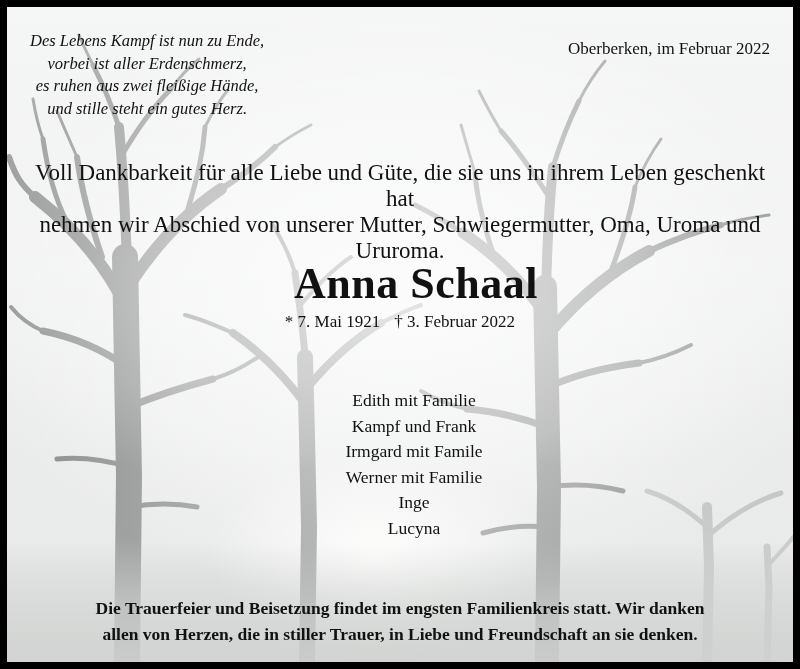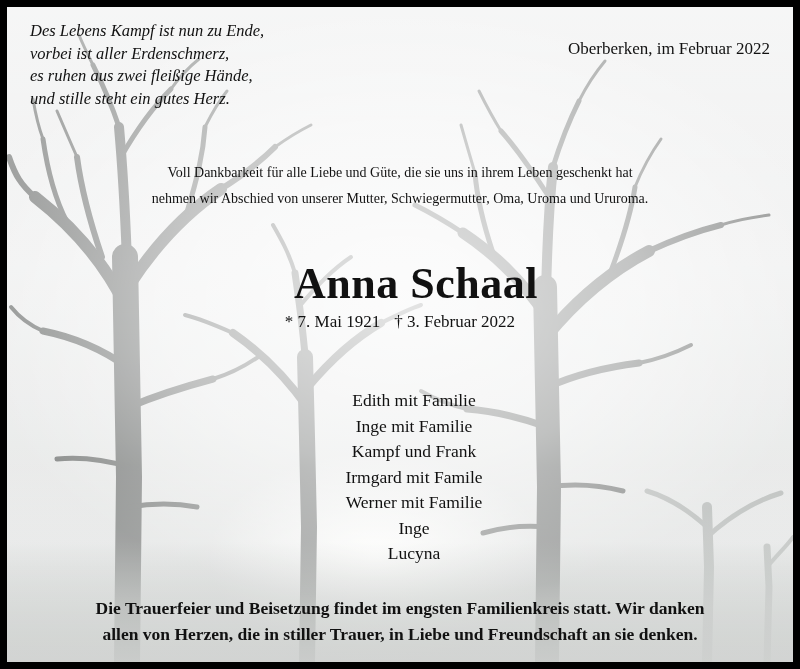--- a/index.html
+++ b/index.html
@@ -67,43 +67,43 @@
 
   
   #content {
     position: absolute;
     inset: 0;
     z-index: 10;
   }
   .verse {
     position: absolute;
     left: 30px;
-    top: 20px;
+    top: 30px;
     font-style: italic;
     font-size: 16.5px;
     line-height: 22.5px;
     white-space: pre-line;
-    text-align: left;
+    text-align: center;
   }
   .place-date {
     position: absolute;
     right: 30px;
     top: 30px;
     font-size: 17px;
     line-height: 22px;
     text-align: right;
     margin-top: 8px;
   }
   .intro {
     position: absolute;
     left: 24px;
     right: 24px;
     top: 160px;
     text-align: center;
-    font-size: 14px;
+    font-size: 23px;
     line-height: 26px;
     white-space: pre-line;
   }
   .name {
     position: absolute;
     left: 0; right: 0;
     top: 258px;
     text-align: center;
     font-size: 44px;
     font-weight: bold;
@@ -232,21 +232,20 @@
 nehmen wir Abschied von unserer Mutter, Schwiegermutter, Oma, Uroma und Ururoma.</div>
 
     <div class="name">Anna Schaal</div>
 
     <div class="dates">
       <span>* 7. Mai 1921</span><span class="sep"></span><span>† 3. Februar 2022</span>
     </div>
 
     <div class="survivors">
       <div>Edith mit Familie</div>
-      <div>Inge mit Familie</div>
       <div>Kampf und Frank</div>
       <div>Irmgard mit Famile</div>
       <div>Werner mit Familie</div>
       <div>Inge</div>
       <div>Lucyna</div>
     </div>
 
     <div class="closing">Die Trauerfeier und Beisetzung findet im engsten Familienkreis statt. Wir danken
 allen von Herzen, die in stiller Trauer, in Liebe und Freundschaft an sie denken.</div>
 

